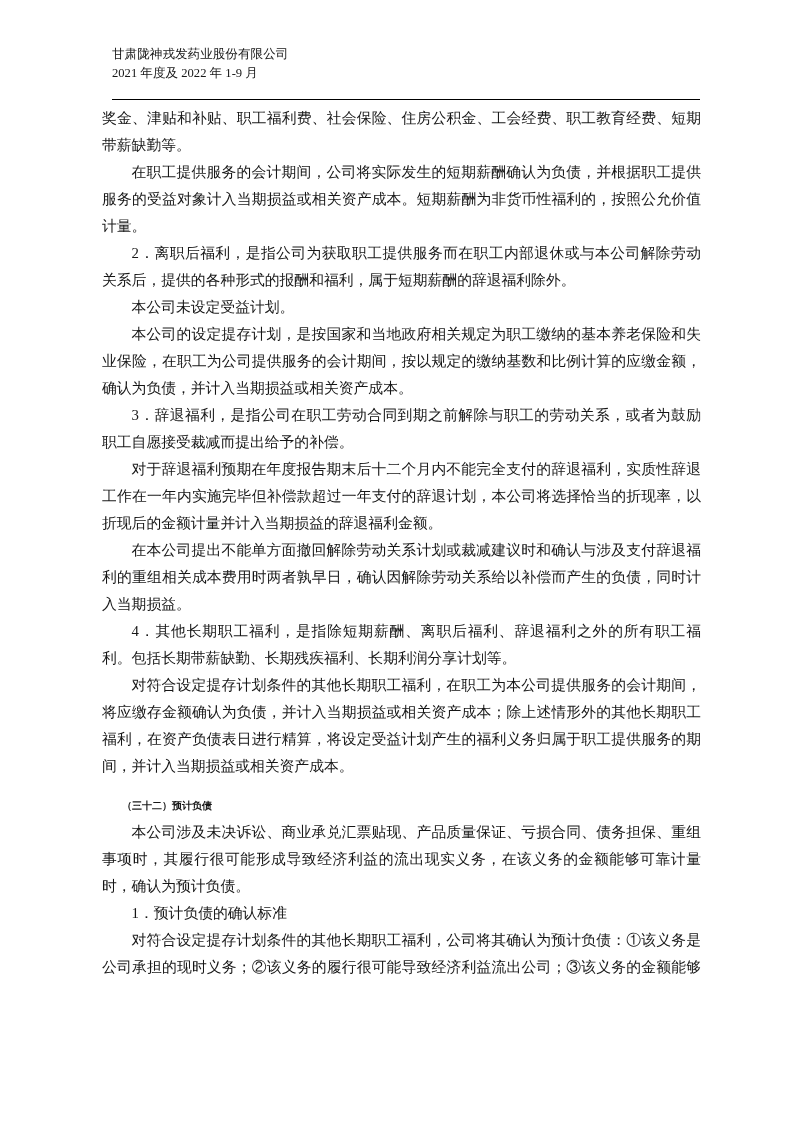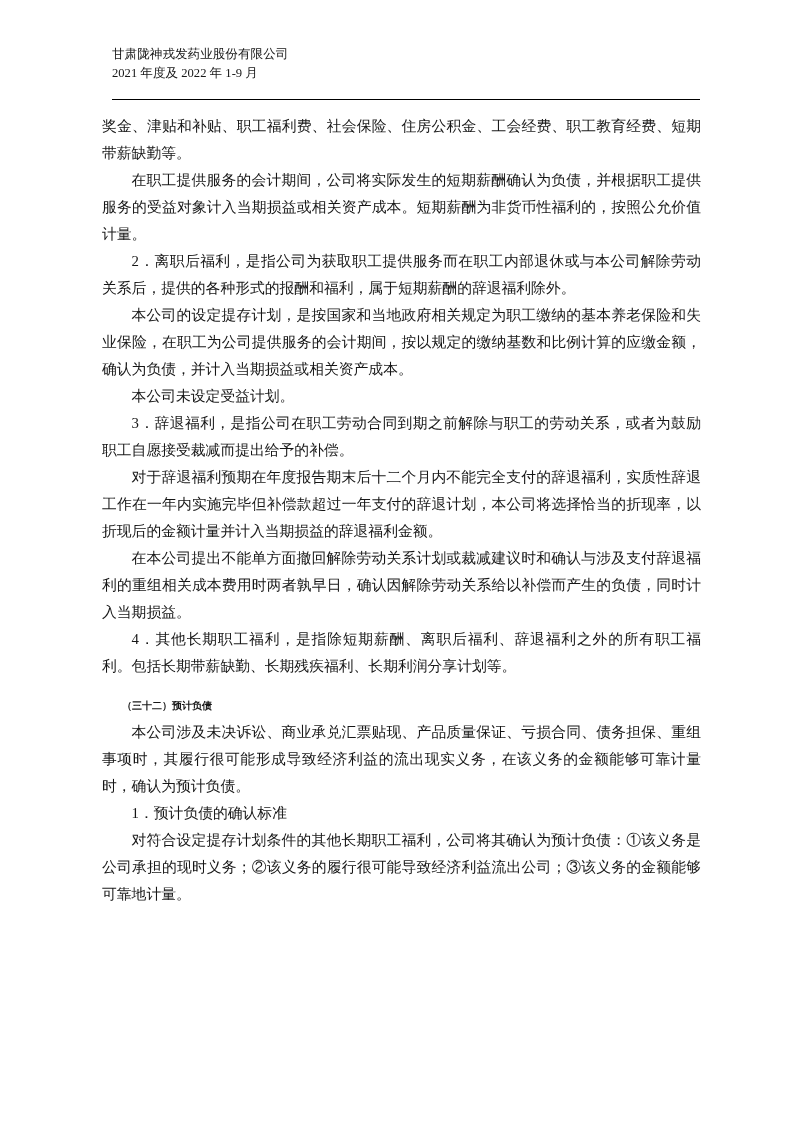--- a/index.html
+++ b/index.html
@@ -38,21 +38,20 @@
   
   .doc-body {
     position: absolute;
     left: 102px;
     top: 105px;
     width: 599px;
     font-size: 14.8px;
     line-height: 27px;
     text-align: justify;
     color: #161616;
-    margin-top: 8px;
   }
   .doc-body p {
     margin: 0;
     text-indent: 2em;
   }
   .doc-body p.no-indent {
     text-indent: 0;
   }
   .doc-body .heading {
     margin: 12px 0 0 0;
@@ -84,26 +83,27 @@
     <div>甘肃陇神戎发药业股份有限公司</div>
     <div>2021 年度及 2022 年 1-9 月</div>
   </div>
 
   <div class="header-rule"></div>
 
   <div class="doc-body">
     <p class="no-indent">奖金、津贴和补贴、职工福利费、社会保险、住房公积金、工会经费、职工教育经费、短期带薪缺勤等。</p>
     <p>在职工提供服务的会计期间，公司将实际发生的短期薪酬确认为负债，并根据职工提供服务的受益对象计入当期损益或相关资产成本。短期薪酬为非货币性福利的，按照公允价值计量。</p>
     <p>2．离职后福利，是指公司为获取职工提供服务而在职工内部退休或与本公司解除劳动关系后，提供的各种形式的报酬和福利，属于短期薪酬的辞退福利除外。</p>
+    <p>本公司未设定受益计划。</p>
     <p>本公司的设定提存计划，是按国家和当地政府相关规定为职工缴纳的基本养老保险和失业保险，在职工为公司提供服务的会计期间，按以规定的缴纳基数和比例计算的应缴金额，确认为负债，并计入当期损益或相关资产成本。</p>
-    <p>本公司未设定受益计划。</p>
     <p>3．辞退福利，是指公司在职工劳动合同到期之前解除与职工的劳动关系，或者为鼓励职工自愿接受裁减而提出给予的补偿。</p>
     <p>对于辞退福利预期在年度报告期末后十二个月内不能完全支付的辞退福利，实质性辞退工作在一年内实施完毕但补偿款超过一年支付的辞退计划，本公司将选择恰当的折现率，以折现后的金额计量并计入当期损益的辞退福利金额。</p>
     <p>在本公司提出不能单方面撤回解除劳动关系计划或裁减建议时和确认与涉及支付辞退福利的重组相关成本费用时两者孰早日，确认因解除劳动关系给以补偿而产生的负债，同时计入当期损益。</p>
     <p>4．其他长期职工福利，是指除短期薪酬、离职后福利、辞退福利之外的所有职工福利。包括长期带薪缺勤、长期残疾福利、长期利润分享计划等。</p>
+    <p>对符合设定提存计划条件的其他长期职工福利，在职工为本公司提供服务的会计期间，将应缴存金额确认为负债，并计入当期损益或相关资产成本；除上述情形外的其他长期职工福利，在资产负债表日进行精算，将设定受益计划产生的福利义务归属于职工提供服务的期间，并计入当期损益或相关资产成本。</p>
     <p class="heading">（三十二）预计负债</p>
     <p>本公司涉及未决诉讼、商业承兑汇票贴现、产品质量保证、亏损合同、债务担保、重组事项时，其履行很可能形成导致经济利益的流出现实义务，在该义务的金额能够可靠计量时，确认为预计负债。</p>
     <p>1．预计负债的确认标准</p>
     <p>对符合设定提存计划条件的其他长期职工福利，公司将其确认为预计负债：①该义务是公司承担的现时义务；②该义务的履行很可能导致经济利益流出公司；③该义务的金额能够可靠地计量。</p>
   </div>
 
   <div class="doc-footer">
     <span>财务报表附注</span>
     <span> </span>
     <span>第 35 页</span>

